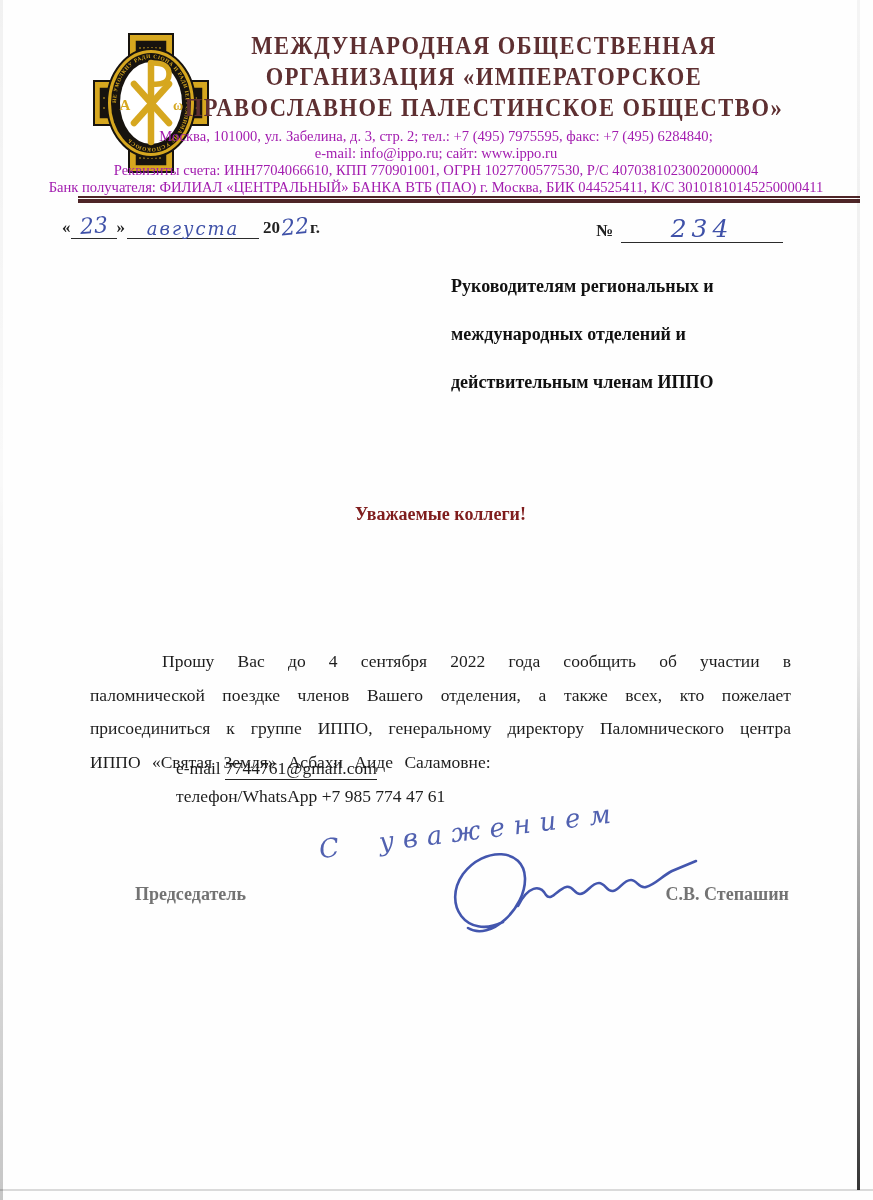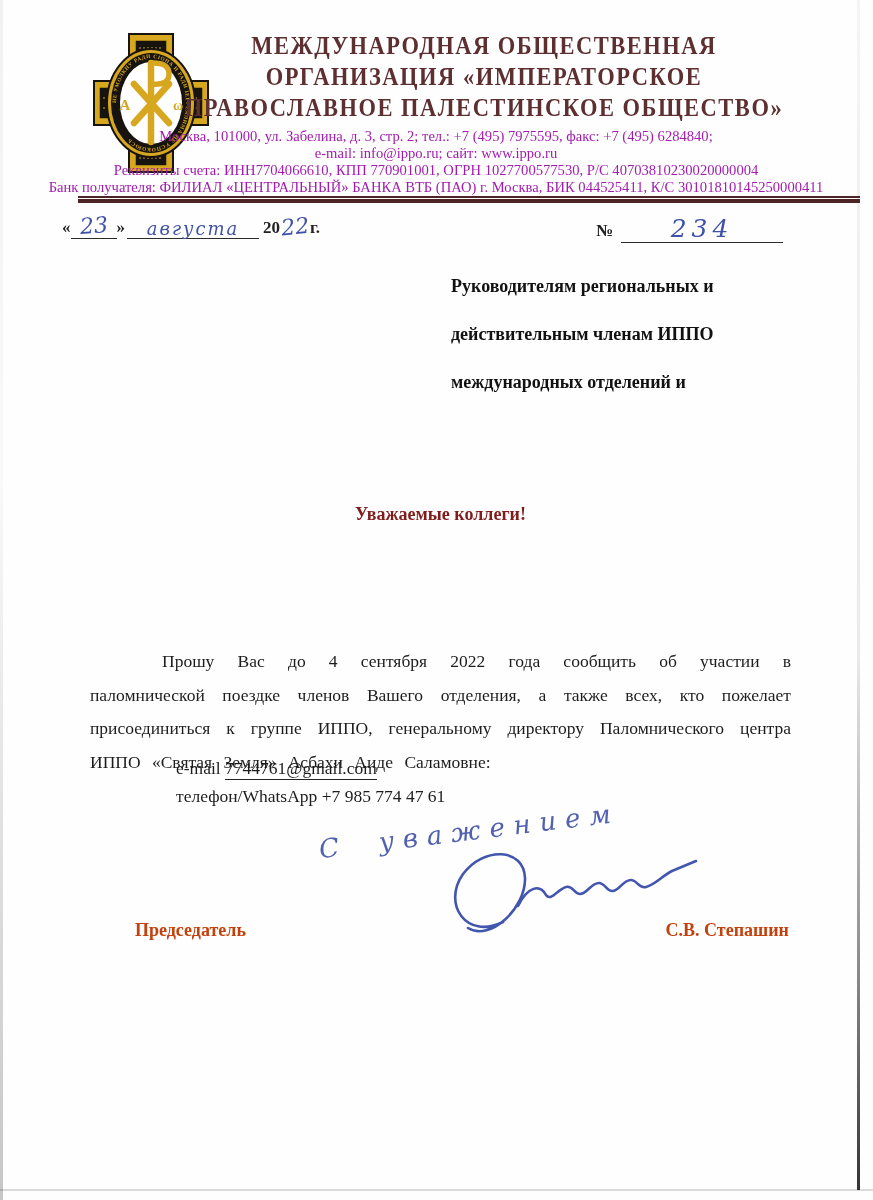--- a/index.html
+++ b/index.html
@@ -85,21 +85,21 @@
     font-family:"DejaVu Serif", serif;font-style:italic;
     font-size:26px;letter-spacing:9px;word-spacing:14px;
     color:#3f51a8;
     transform:rotate(-7deg);
     opacity:.9;
   }
   .autograph{position:absolute;left:408px;top:842px;width:310px;height:105px;}
   .signoff{
     position:absolute;top:884px;left:135px;right:84px;
     display:flex;justify-content:space-between;
-    font-weight:bold;font-size:18px;color:#c2410c;margin-top:36px;
+    font-weight:bold;font-size:18px;color:#737373;
   }
 
   
   .scan-edge-right{
     position:absolute;right:13px;top:0;bottom:10px;width:3px;
     background:linear-gradient(to bottom,
       rgba(0,0,0,0.04), rgba(0,0,0,0.08) 55%,
       rgba(40,40,40,0.55) 82%, rgba(30,30,30,0.9));
   }
   .scan-edge-left{
@@ -175,22 +175,22 @@
     <div class="date-group">
       <span>«</span><span class="blank day"><span class="hw">23</span></span><span>»</span><span class="blank month"><span class="hw">августа</span></span><span>20</span><span class="hw year-hw">22</span><span>г.</span>
     </div>
     <div class="num-group">
       <span>№</span><span class="blank num"><span class="hw">234</span></span>
     </div>
   </div>
 
   <div class="recipients">
     <div>Руководителям региональных и</div>
+    <div>международных отделений и</div>
     <div>действительным членам ИППО</div>
-    <div>международных отделений и</div>
   </div>
 
   <div class="salutation">Уважаемые коллеги!</div>
   <p class="para p2">Прошу Вас до 4 сентября 2022 года сообщить об участии в паломнической поездке членов Вашего отделения, а также всех, кто пожелает присоединиться к группе ИППО, генеральному директору Паломнического центра ИППО «Святая Земля» Асбахи Аиде Саламовне:</p>
 
   <div class="contact-line email">
     <span>e-mail</span>
     <span class="email-underline">7744761@gmail.com</span>
   </div>
   <div class="contact-line phone">телефон/WhatsApp +7 985 774 47 61</div>

